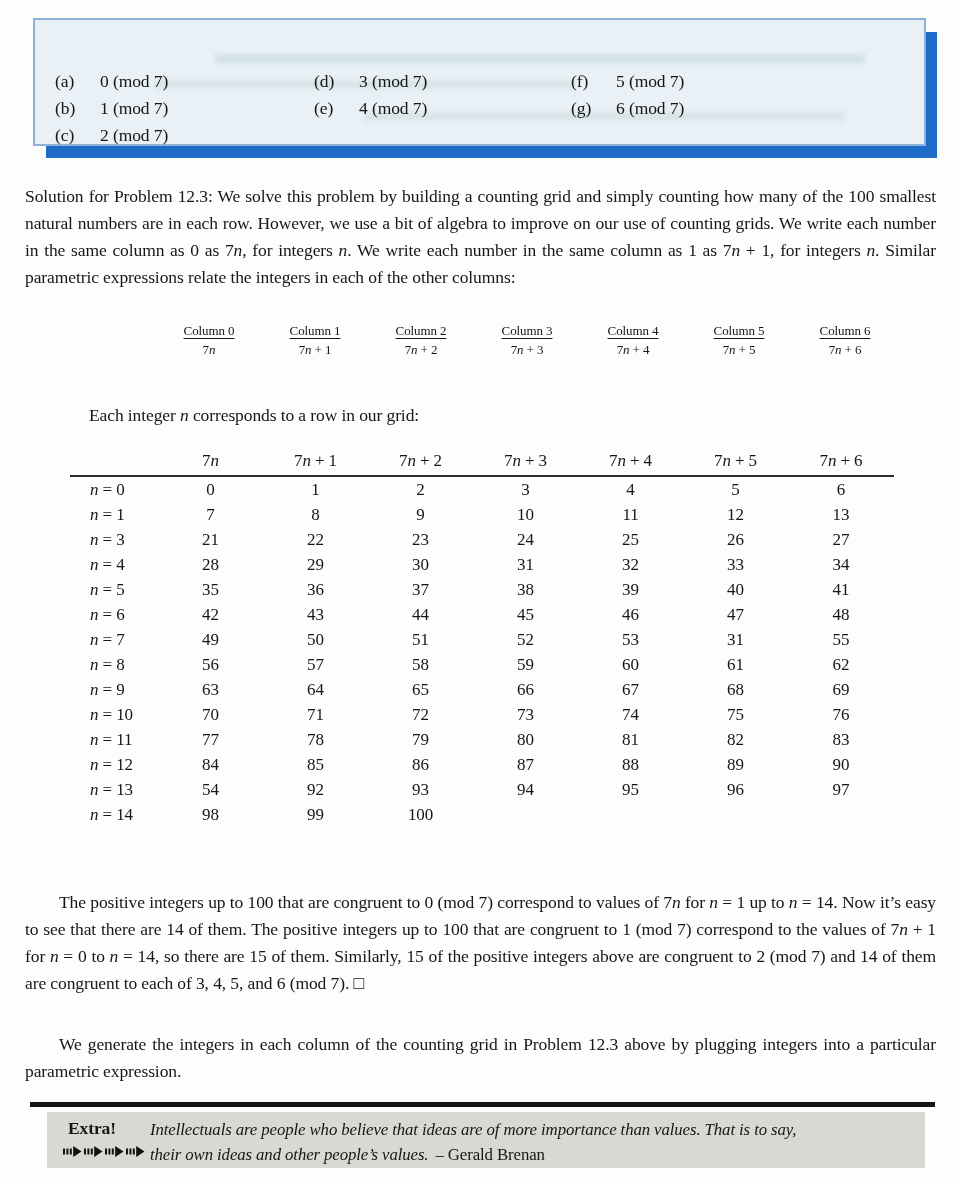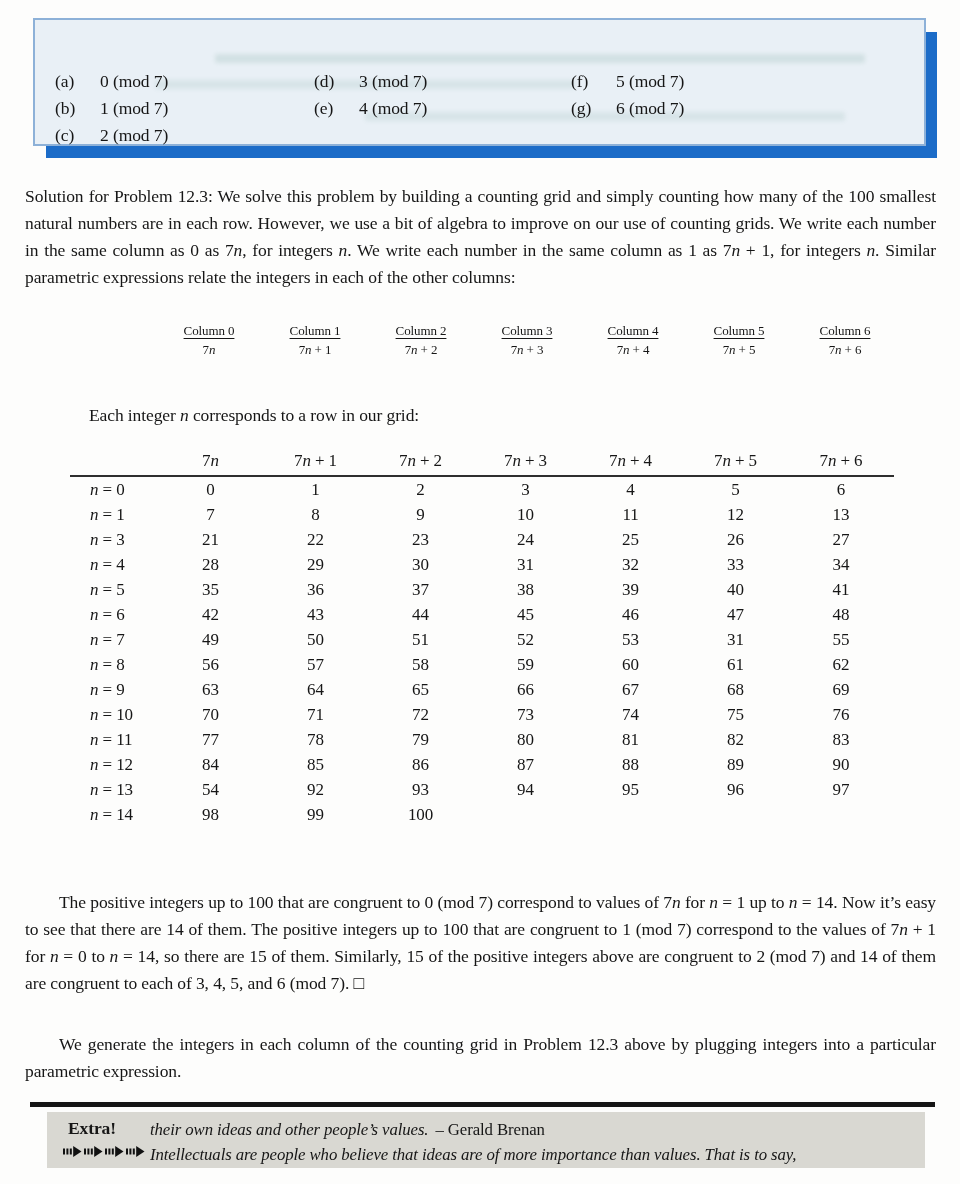--- a/index.html
+++ b/index.html
@@ -341,19 +341,19 @@
           <path d="M10.2 0 L18.5 5.5 L10.2 11 Z" fill="#111"></path>
         </svg>
       <svg width="19" height="11" viewBox="0 0 19 11">
           <rect x="0" y="2.5" width="2" height="6" fill="#111"></rect>
           <rect x="3.4" y="2.5" width="2" height="6" fill="#111"></rect>
           <rect x="6.8" y="2.5" width="2" height="6" fill="#111"></rect>
           <path d="M10.2 0 L18.5 5.5 L10.2 11 Z" fill="#111"></path>
         </svg>
     </div>
     <div class="extra-quote">
+      <div>Intellectuals are people who believe that ideas are of more importance than values.  That is to say,</div>
       <div><span>their own ideas and other people’s values.</span><span class="attribution">– Gerald Brenan</span>
       </div>
-      <div>Intellectuals are people who believe that ideas are of more importance than values.  That is to say,</div>
     </div>
   </div>
 
 </div>
 
 </body></html>

